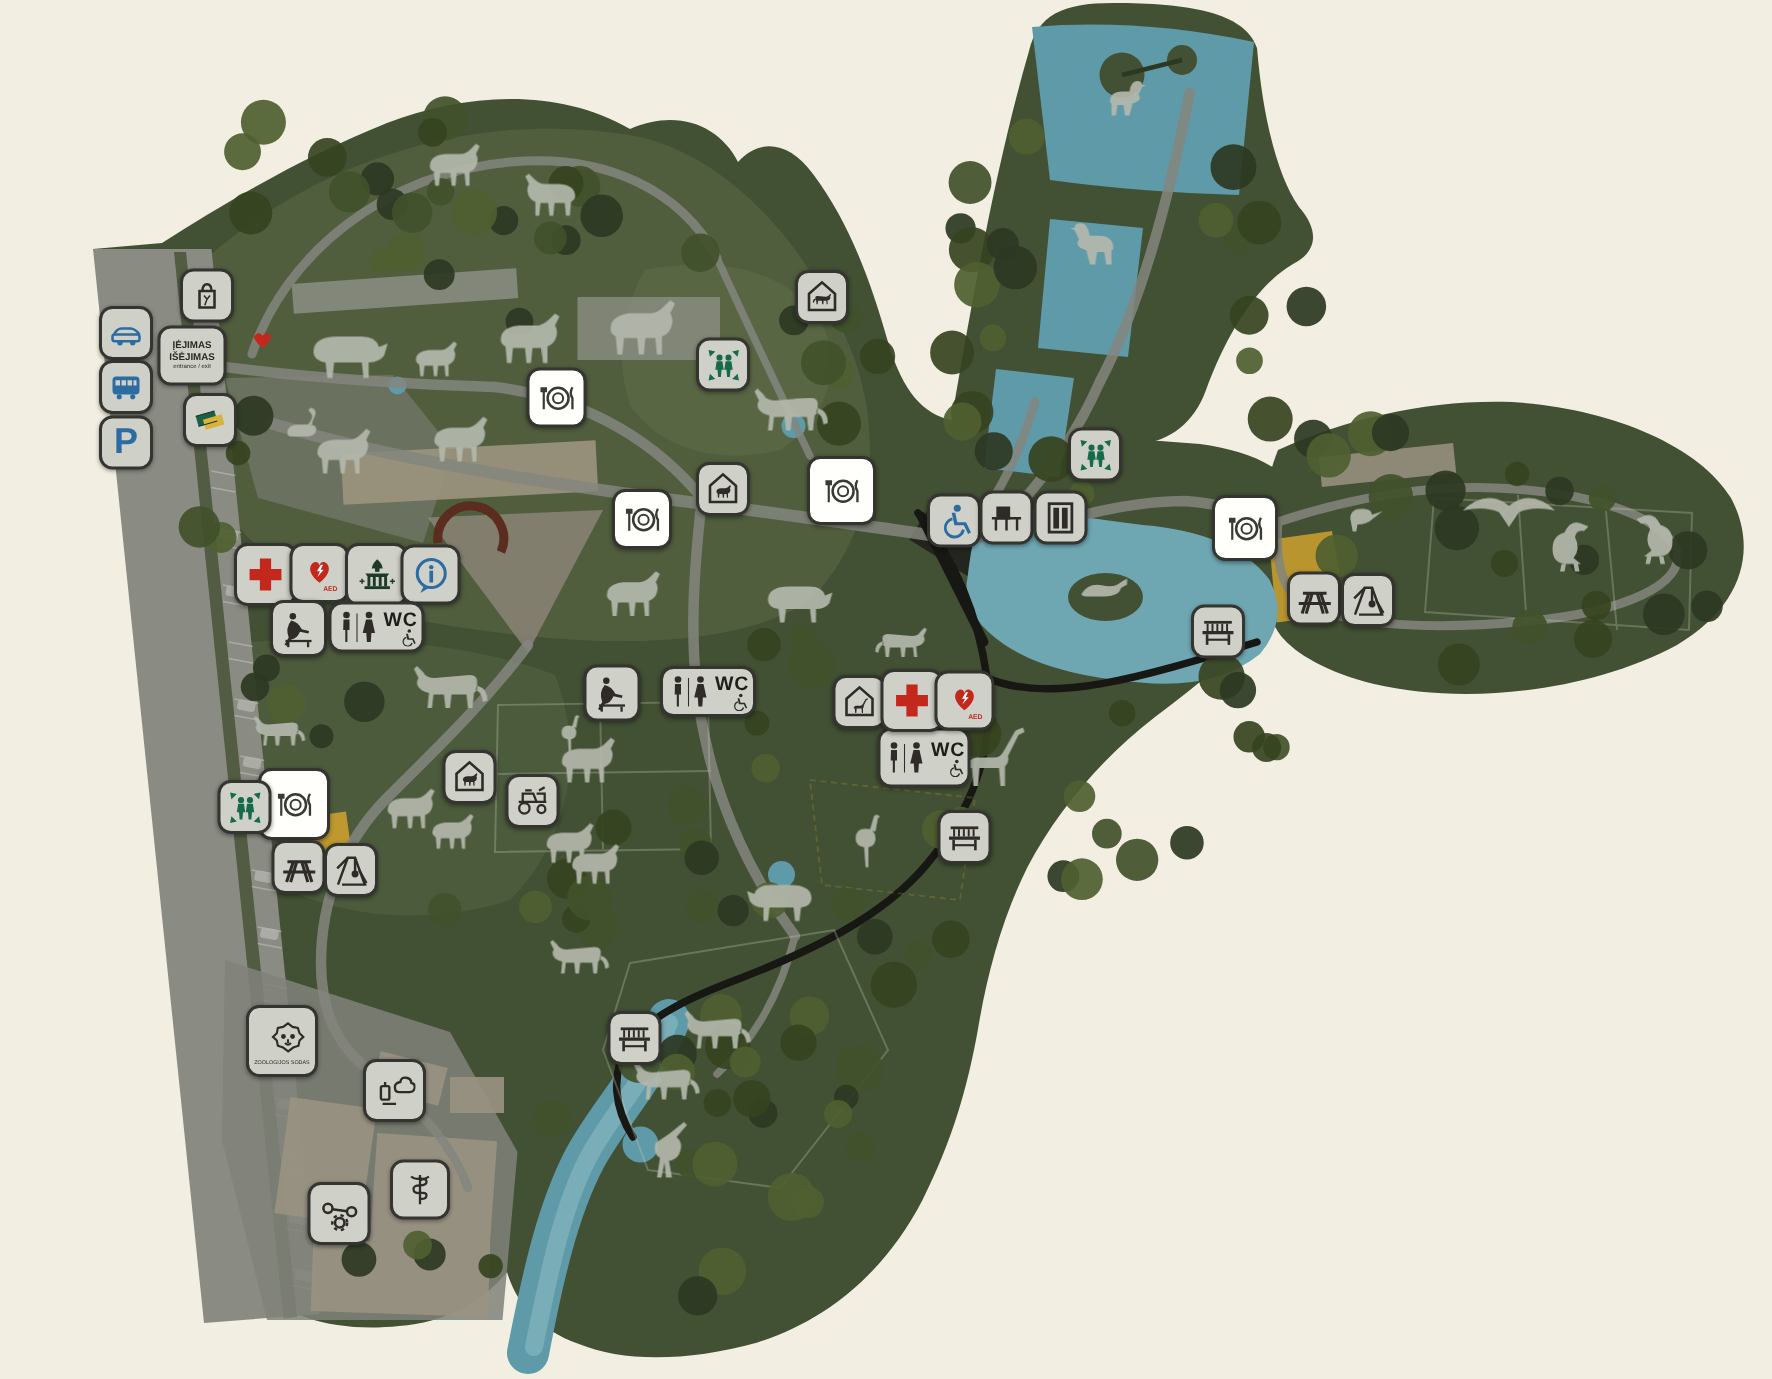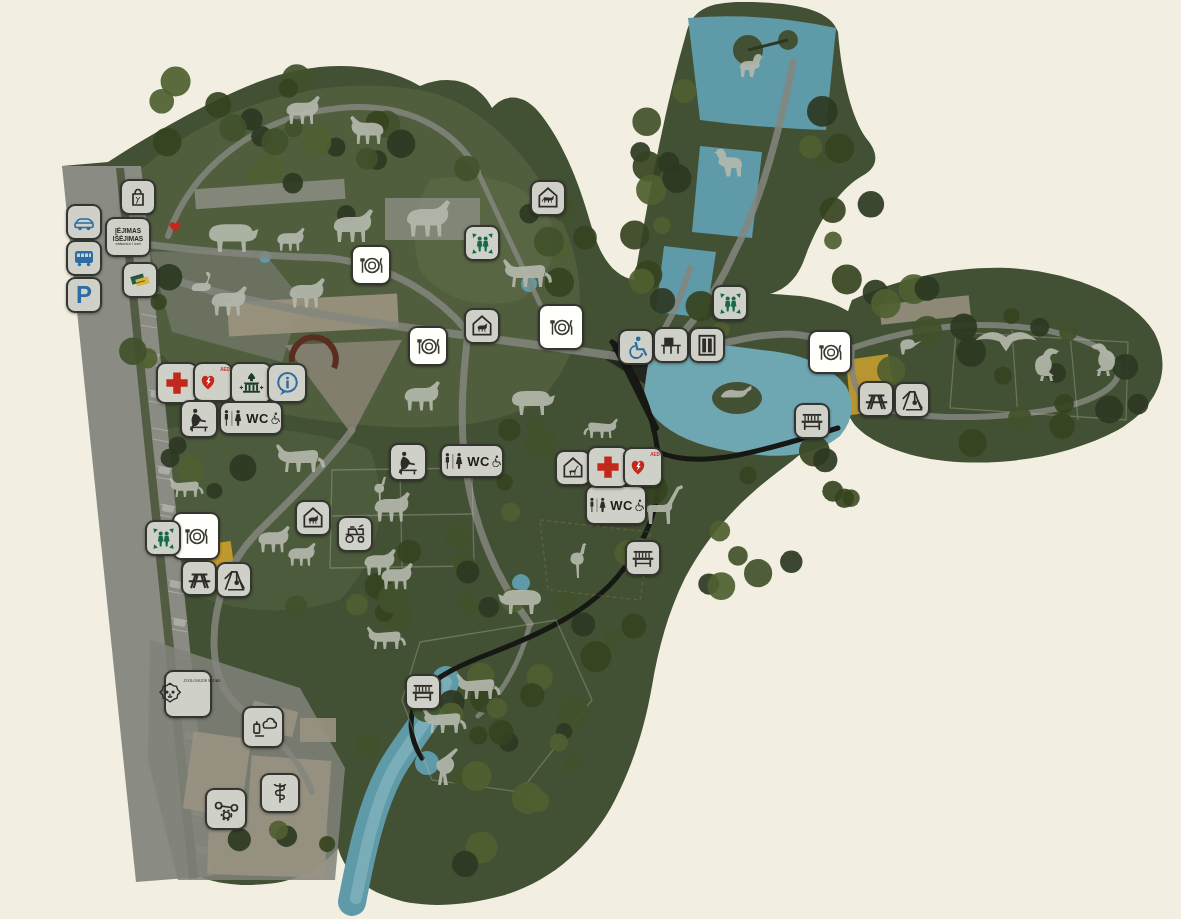--- a/index.html
+++ b/index.html
@@ -12,21 +12,21 @@
   .marker.white{background:#fffffc;}
   .marker.bare{background:transparent;border:none;box-shadow:none;}
   .marker svg{display:block;}
   .ptxt{font-weight:bold;color:#2b6ca3;font-size:24px;line-height:1;font-family:"Liberation Sans",sans-serif;}
   .wct{font-weight:bold;color:#1d1d1a;font-size:13px;line-height:1;letter-spacing:.5px;}
   .sign{display:flex;flex-direction:column;align-items:center;justify-content:center;line-height:1.15;color:#2a2a26;}
   .sign .l1{font-size:6.5px;font-weight:bold;}
   .sign .l2{font-size:6.5px;font-weight:bold;}
   .sign .l3{font-size:4px;}
   .logolbl{font-size:3.6px;color:#2a2a26;margin-top:-1px;white-space:nowrap;}
-  .col{display:flex;flex-direction:row;align-items:flex-start;justify-content:center;}
+  .col{display:flex;flex-direction:column;align-items:flex-end;justify-content:center;}
   .aedlbl{font-size:4.5px;font-weight:bold;color:#c3281d;line-height:1;margin-top:-2px;}
 </style>
 </head>
 <body>
 
 <div class="stage">
   <svg viewBox="0 0 1181 919" width="1181" height="919">
     <defs>
       <symbol id="sym-quad" viewBox="0 0 60 40">
           <path d="M12 17 Q13 10 24 9 L36 9 Q40 9 44 5 L48 1 L51 3 L48 9 Q50 12 49 16 Q48 21 43 23 L43 34 H40 L39 24 H33 L32 34 H29 L28 24 H20 L19 34 H16 L15 23 Q11 21 12 17 Z"></path>

